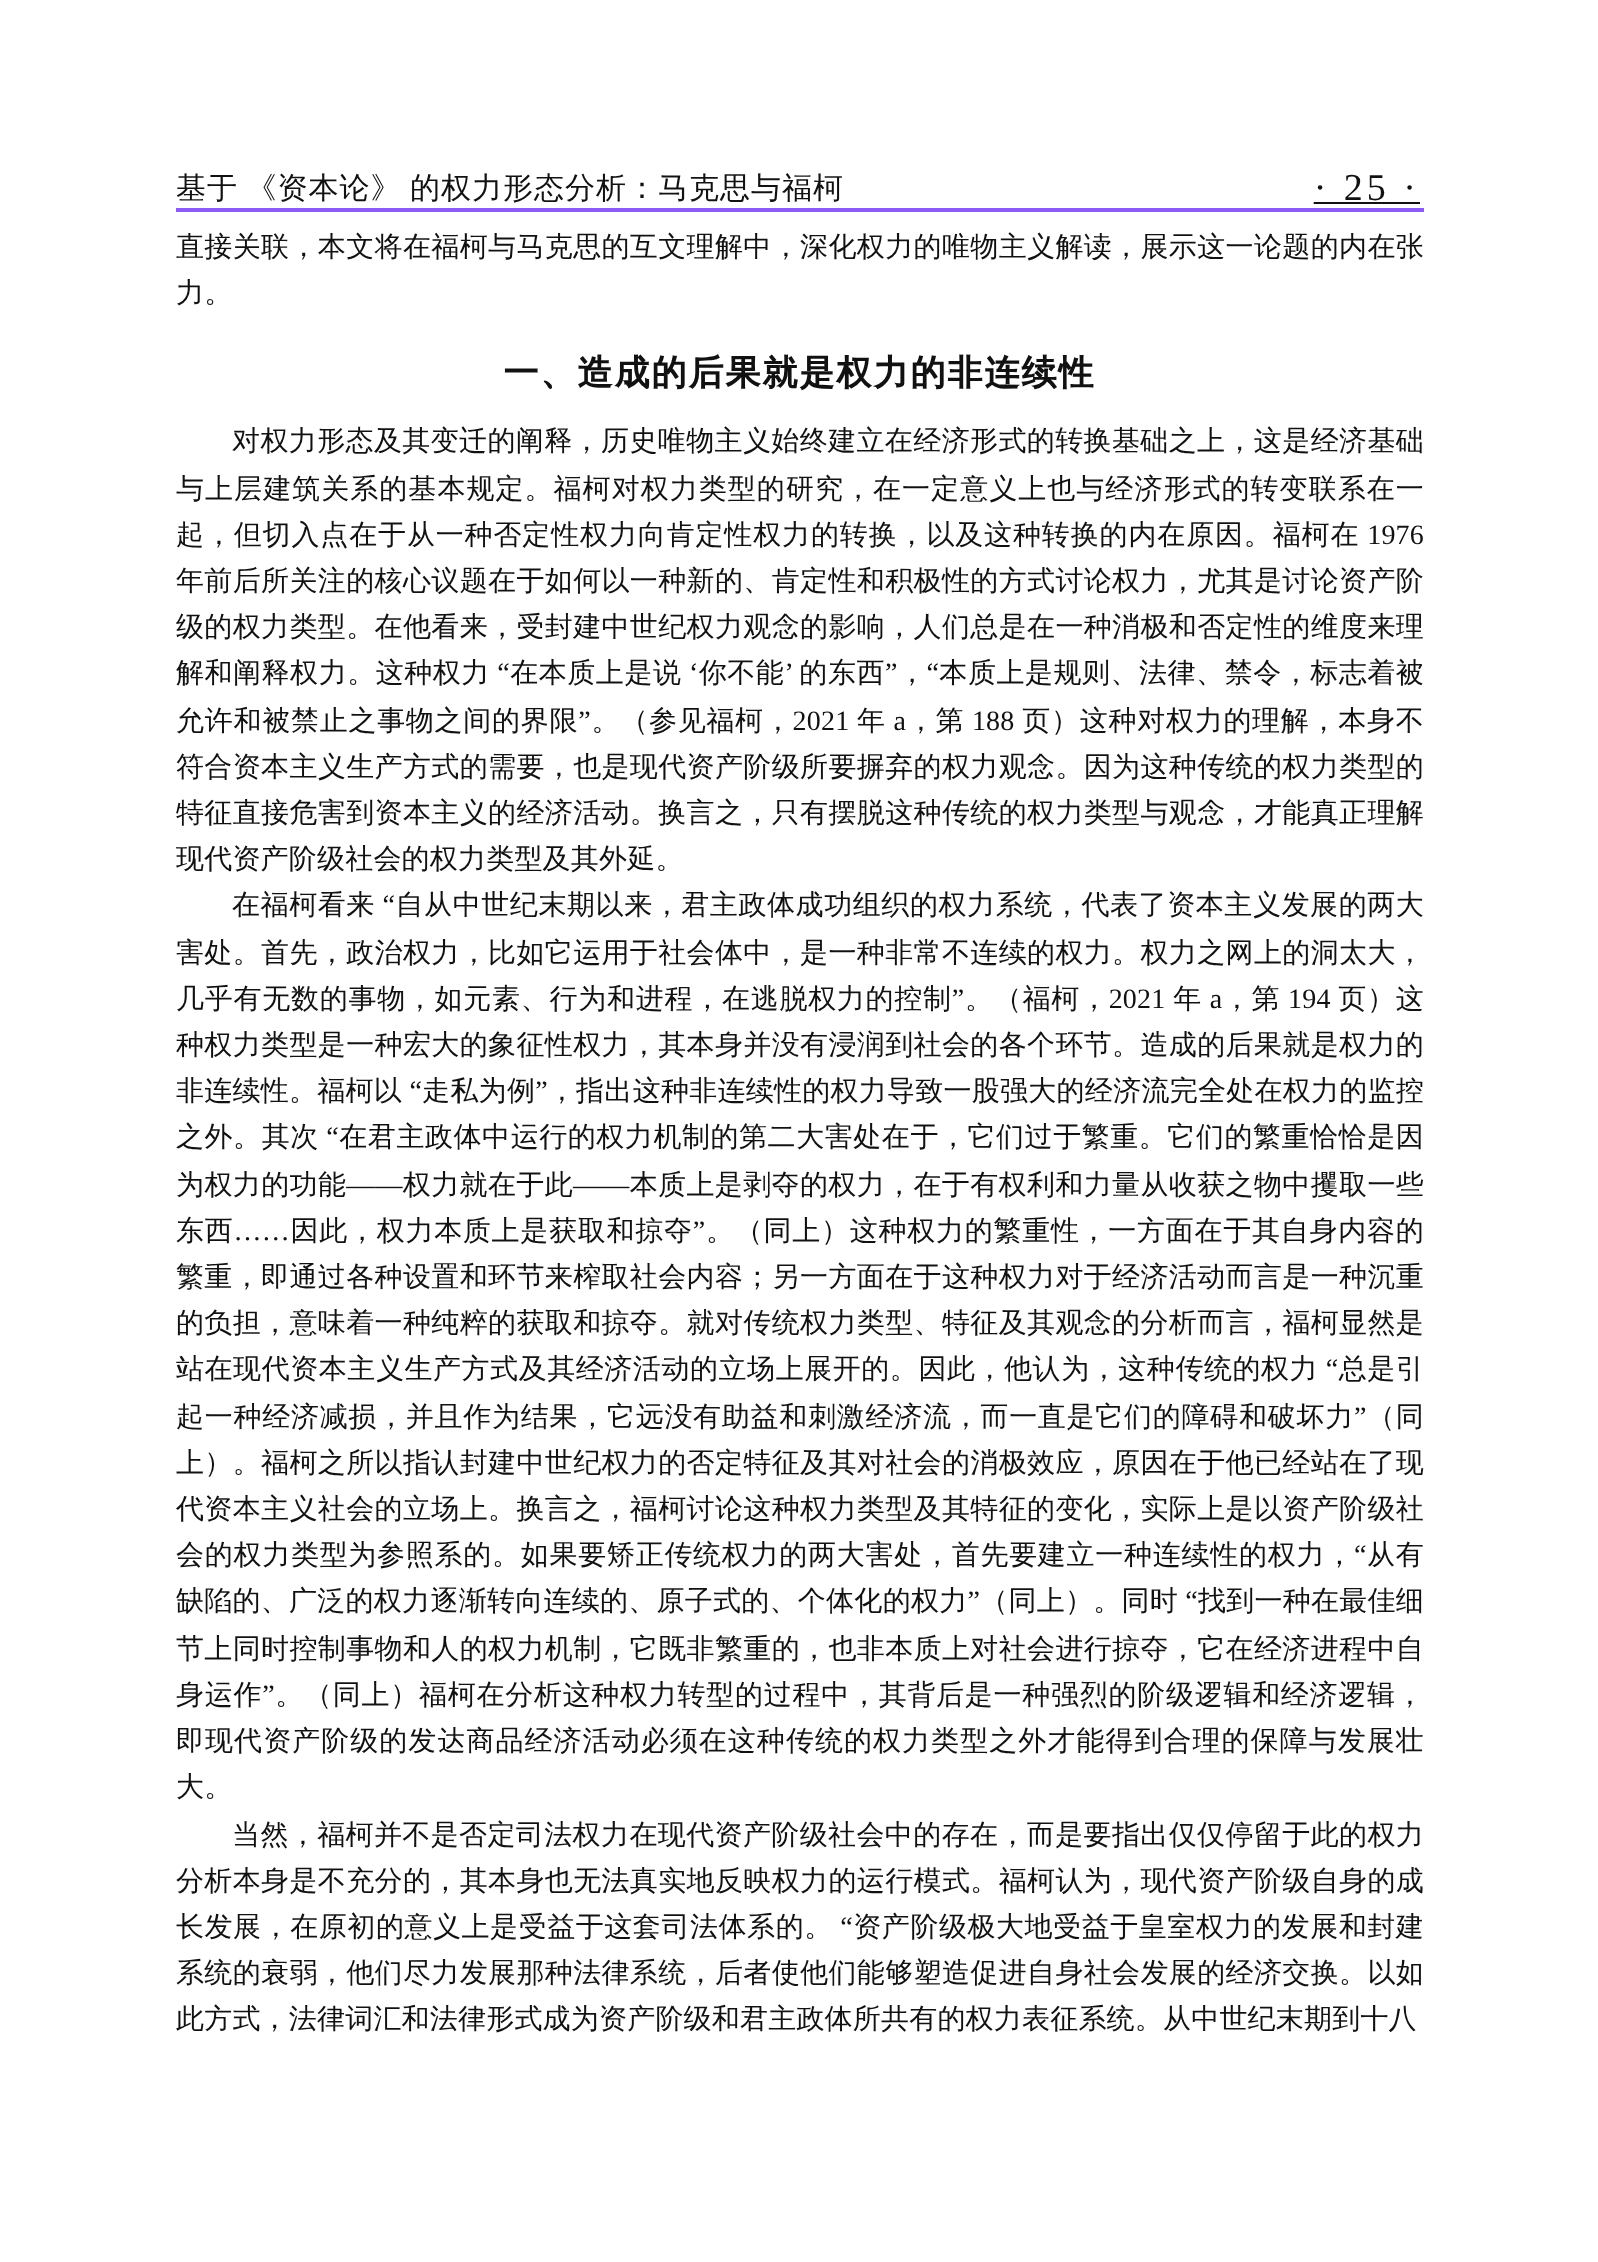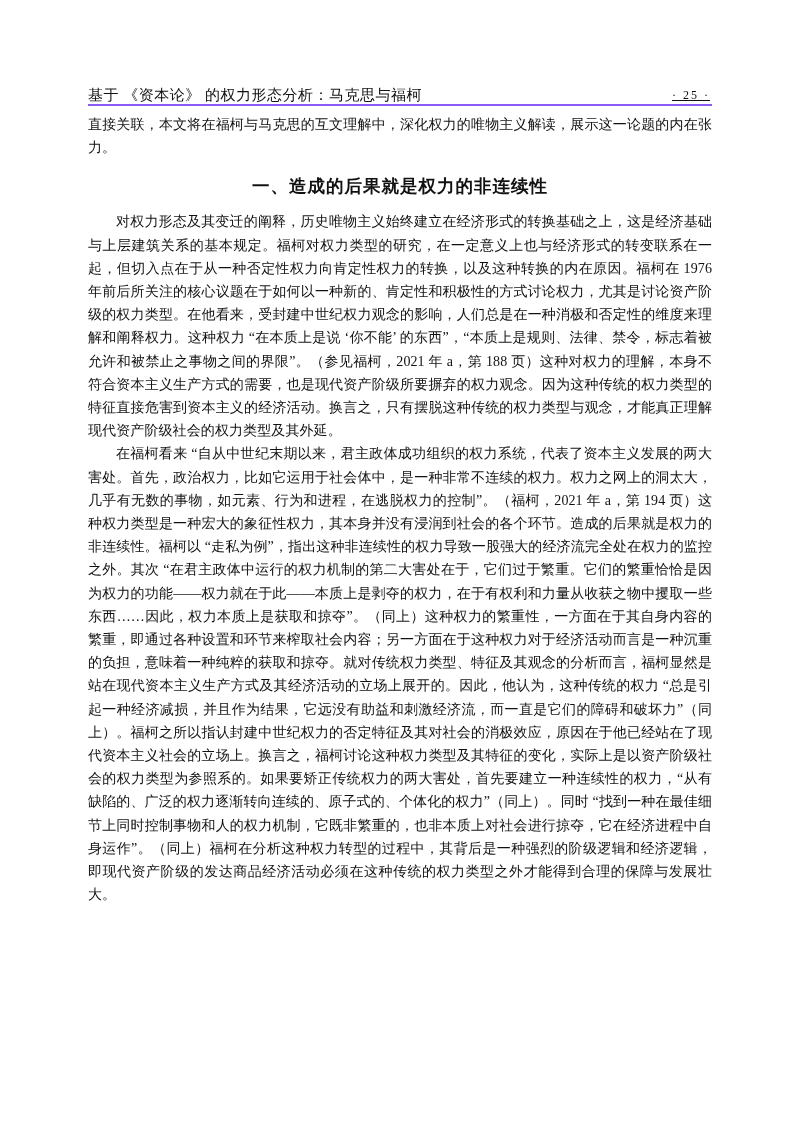--- a/index.html
+++ b/index.html
@@ -30,21 +30,21 @@
     border-bottom: 2px solid #8b5cf6;
   }
   .running-head .head-title {
     display: inline-block;
     letter-spacing: 0.5px;
   }
   .running-head .page-num {
     position: absolute;
     right: 2px;
     top: 0;
-    font-size: 12px;
+    font-size: 19px;
     letter-spacing: 2px;
     text-decoration: underline;
   }
   .body-text {
     margin-top: 7px;
   }
   p.para, p.cont {
     margin: 0;
     font-size: 14px;
     line-height: 23.2px;
@@ -77,16 +77,17 @@
 
     <div class="body-text">
       <p class="cont">直接关联，本文将在福柯与马克思的互文理解中，深化权力的唯物主义解读，展示这一论题的内在张力。</p>
 
       <h2 class="section-heading">一、造成的后果就是权力的非连续性</h2>
 
       <p class="para">对权力形态及其变迁的阐释，历史唯物主义始终建立在经济形式的转换基础之上，这是经济基础与上层建筑关系的基本规定。福柯对权力类型的研究，在一定意义上也与经济形式的转变联系在一起，但切入点在于从一种否定性权力向肯定性权力的转换，以及这种转换的内在原因。福柯在 1976 年前后所关注的核心议题在于如何以一种新的、肯定性和积极性的方式讨论权力，尤其是讨论资产阶级的权力类型。在他看来，受封建中世纪权力观念的影响，人们总是在一种消极和否定性的维度来理解和阐释权力。这种权力 “在本质上是说 ‘你不能’ 的东西”，“本质上是规则、法律、禁令，标志着被允许和被禁止之事物之间的界限”。（参见福柯，2021 年 a，第 188 页）这种对权力的理解，本身不符合资本主义生产方式的需要，也是现代资产阶级所要摒弃的权力观念。因为这种传统的权力类型的特征直接危害到资本主义的经济活动。换言之，只有摆脱这种传统的权力类型与观念，才能真正理解现代资产阶级社会的权力类型及其外延。</p>
 
       <p class="para">在福柯看来 “自从中世纪末期以来，君主政体成功组织的权力系统，代表了资本主义发展的两大害处。首先，政治权力，比如它运用于社会体中，是一种非常不连续的权力。权力之网上的洞太大，几乎有无数的事物，如元素、行为和进程，在逃脱权力的控制”。（福柯，2021 年 a，第 194 页）这种权力类型是一种宏大的象征性权力，其本身并没有浸润到社会的各个环节。造成的后果就是权力的非连续性。福柯以 “走私为例”，指出这种非连续性的权力导致一股强大的经济流完全处在权力的监控之外。其次 “在君主政体中运行的权力机制的第二大害处在于，它们过于繁重。它们的繁重恰恰是因为权力的功能——权力就在于此——本质上是剥夺的权力，在于有权利和力量从收获之物中攫取一些东西……因此，权力本质上是获取和掠夺”。（同上）这种权力的繁重性，一方面在于其自身内容的繁重，即通过各种设置和环节来榨取社会内容；另一方面在于这种权力对于经济活动而言是一种沉重的负担，意味着一种纯粹的获取和掠夺。就对传统权力类型、特征及其观念的分析而言，福柯显然是站在现代资本主义生产方式及其经济活动的立场上展开的。因此，他认为，这种传统的权力 “总是引起一种经济减损，并且作为结果，它远没有助益和刺激经济流，而一直是它们的障碍和破坏力”（同上）。福柯之所以指认封建中世纪权力的否定特征及其对社会的消极效应，原因在于他已经站在了现代资本主义社会的立场上。换言之，福柯讨论这种权力类型及其特征的变化，实际上是以资产阶级社会的权力类型为参照系的。如果要矫正传统权力的两大害处，首先要建立一种连续性的权力，“从有缺陷的、广泛的权力逐渐转向连续的、原子式的、个体化的权力”（同上）。同时 “找到一种在最佳细节上同时控制事物和人的权力机制，它既非繁重的，也非本质上对社会进行掠夺，它在经济进程中自身运作”。（同上）福柯在分析这种权力转型的过程中，其背后是一种强烈的阶级逻辑和经济逻辑，即现代资产阶级的发达商品经济活动必须在这种传统的权力类型之外才能得到合理的保障与发展壮大。</p>
 
+      <p class="para">当然，福柯并不是否定司法权力在现代资产阶级社会中的存在，而是要指出仅仅停留于此的权力分析本身是不充分的，其本身也无法真实地反映权力的运行模式。福柯认为，现代资产阶级自身的成长发展，在原初的意义上是受益于这套司法体系的。 “资产阶级极大地受益于皇室权力的发展和封建系统的衰弱，他们尽力发展那种法律系统，后者使他们能够塑造促进自身社会发展的经济交换。以如此方式，法律词汇和法律形式成为资产阶级和君主政体所共有的权力表征系统。从中世纪末期到十八</p>
     </div>
 
   </div>
 </div>
 
 </body></html>

